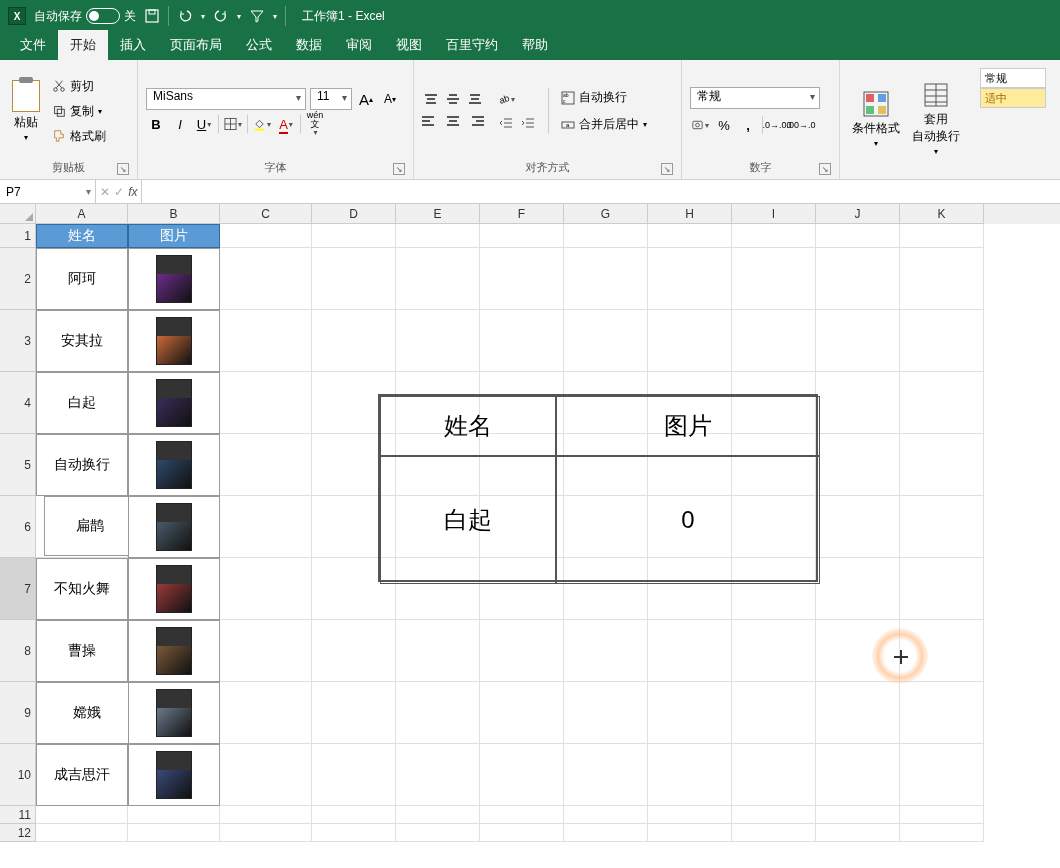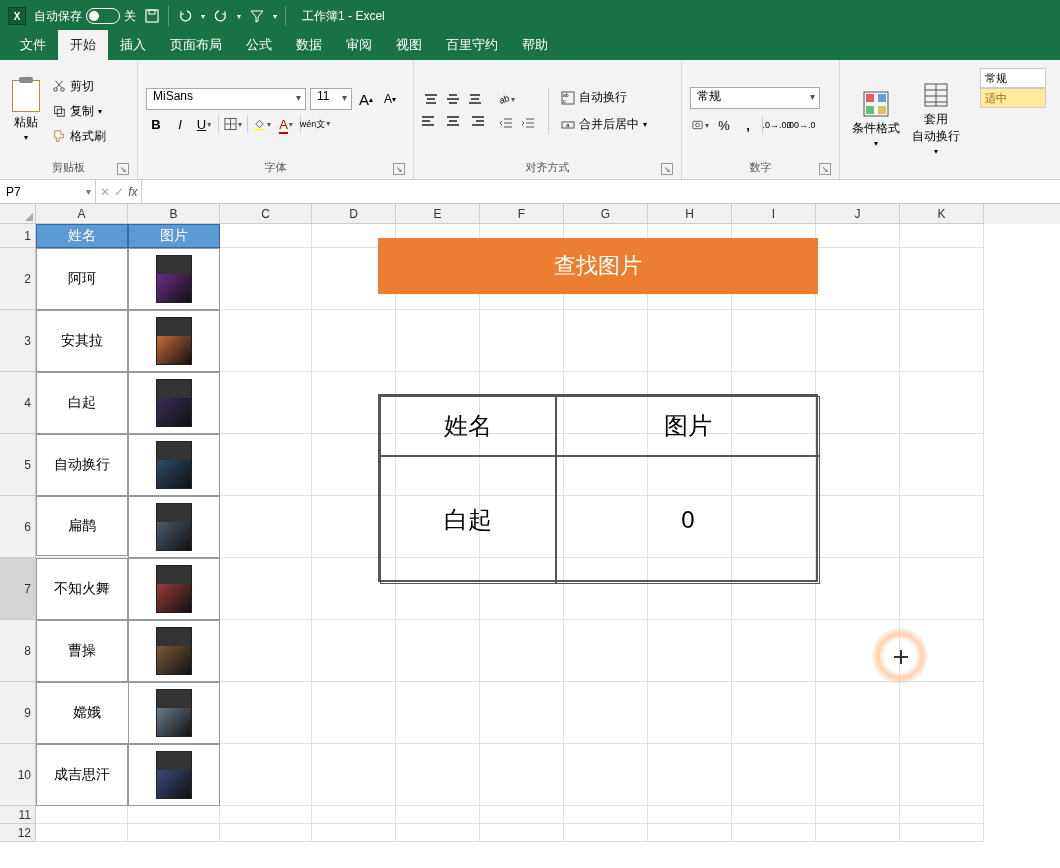--- a/index.html
+++ b/index.html
@@ -224,21 +224,21 @@
           <div class="ribbon-btn dd">
             <svg width="14" height="14" viewBox="0 0 14 14">
                 <path d="M3 7 L7 3 L11 7 L7 11 Z" fill="none" stroke="#555"></path>
                 <rect x="2" y="12" width="10" height="2" fill="#ffff00"></rect>
               </svg>
           </div>
           <div class="ribbon-btn dd">
             <span style="position:relative"><span style="color:#c00">A</span><span style="position:absolute;left:0;bottom:-2px;width:100%;height:2px;background:#c00"></span></span>
           </div>
           <div style="width:1px;height:18px;background:#ccc"></div>
-          <div class="ribbon-btn dd" style="font-size:9px;flex-direction:row;line-height:1">
+          <div class="ribbon-btn dd" style="font-size:9px;flex-direction:column;line-height:1">
               <span>wén</span>
               <span>文</span>
             </div>
         </div>
       </div>
     </div>
     <div class="rgroup-label"><span>字体</span><div class="launcher">↘</div></div>
   </div>
 
   <div class="rgroup" style="width:268px">
@@ -579,21 +579,21 @@
           <div class="thumb">
             <div class="thumb-inner" style="background: linear-gradient(135deg, rgb(58, 45, 90), rgb(17, 17, 17));"></div>
           </div>
         </div>
         <div class="dtd" style="position: absolute; left: 0px; top: 210px; width: 92px; height: 62px;">自动换行</div>
         <div class="dtd" style="position: absolute; left: 92px; top: 210px; width: 92px; height: 62px;">
           <div class="thumb">
             <div class="thumb-inner" style="background: linear-gradient(135deg, rgb(45, 74, 106), rgb(17, 17, 17));"></div>
           </div>
         </div>
-        <div class="dtd" style="position: absolute; left: 0px; top: 272px; width: 92px; height: 60px;">扁鹊</div>
+        <div class="dtd" style="position: absolute; left: 8px; top: 272px; width: 92px; height: 60px;">扁鹊</div>
         <div class="dtd" style="position: absolute; left: 92px; top: 272px; width: 92px; height: 62px;">
           <div class="thumb">
             <div class="thumb-inner" style="background: linear-gradient(135deg, rgb(74, 90, 106), rgb(17, 17, 17));"></div>
           </div>
         </div>
         <div class="dtd" style="position: absolute; left: 0px; top: 334px; width: 92px; height: 62px;">不知火舞</div>
         <div class="dtd" style="position: absolute; left: 92px; top: 334px; width: 92px; height: 62px;">
           <div class="thumb">
             <div class="thumb-inner" style="background: linear-gradient(135deg, rgb(154, 58, 58), rgb(17, 17, 17));"></div>
           </div>
@@ -611,23 +611,20 @@
           </div>
         </div>
         <div class="dtd" style="position: absolute; left: 0px; top: 520px; width: 92px; height: 62px;">成吉思汗</div>
         <div class="dtd" style="position: absolute; left: 92px; top: 520px; width: 92px; height: 62px;">
           <div class="thumb">
             <div class="thumb-inner" style="background: linear-gradient(135deg, rgb(58, 74, 122), rgb(17, 17, 17));"></div>
           </div>
         </div>
       </div>
 
-    <div class="orange-btn" id="orangebtn" style="left: 342px; top: 14px; width: 440px; height: 56px;">
-        <span>查找图片</span>
-      </div>
 
     <div class="lookup" id="lookup" style="left: 342px; top: 170px; width: 440px; height: 188px;">
       <div class="lcell" id="l-h1" style="left: 0px; top: 0px; width: 176px; height: 60px;">
           <span>姓名</span>
         </div>
       <div class="lcell" id="l-h2" style="left: 176px; top: 0px; width: 264px; height: 60px;">
           <span>图片</span>
         </div>
       <div class="lcell" id="l-v1" style="left: 0px; top: 60px; width: 176px; height: 128px;">
           <span>白起</span>

